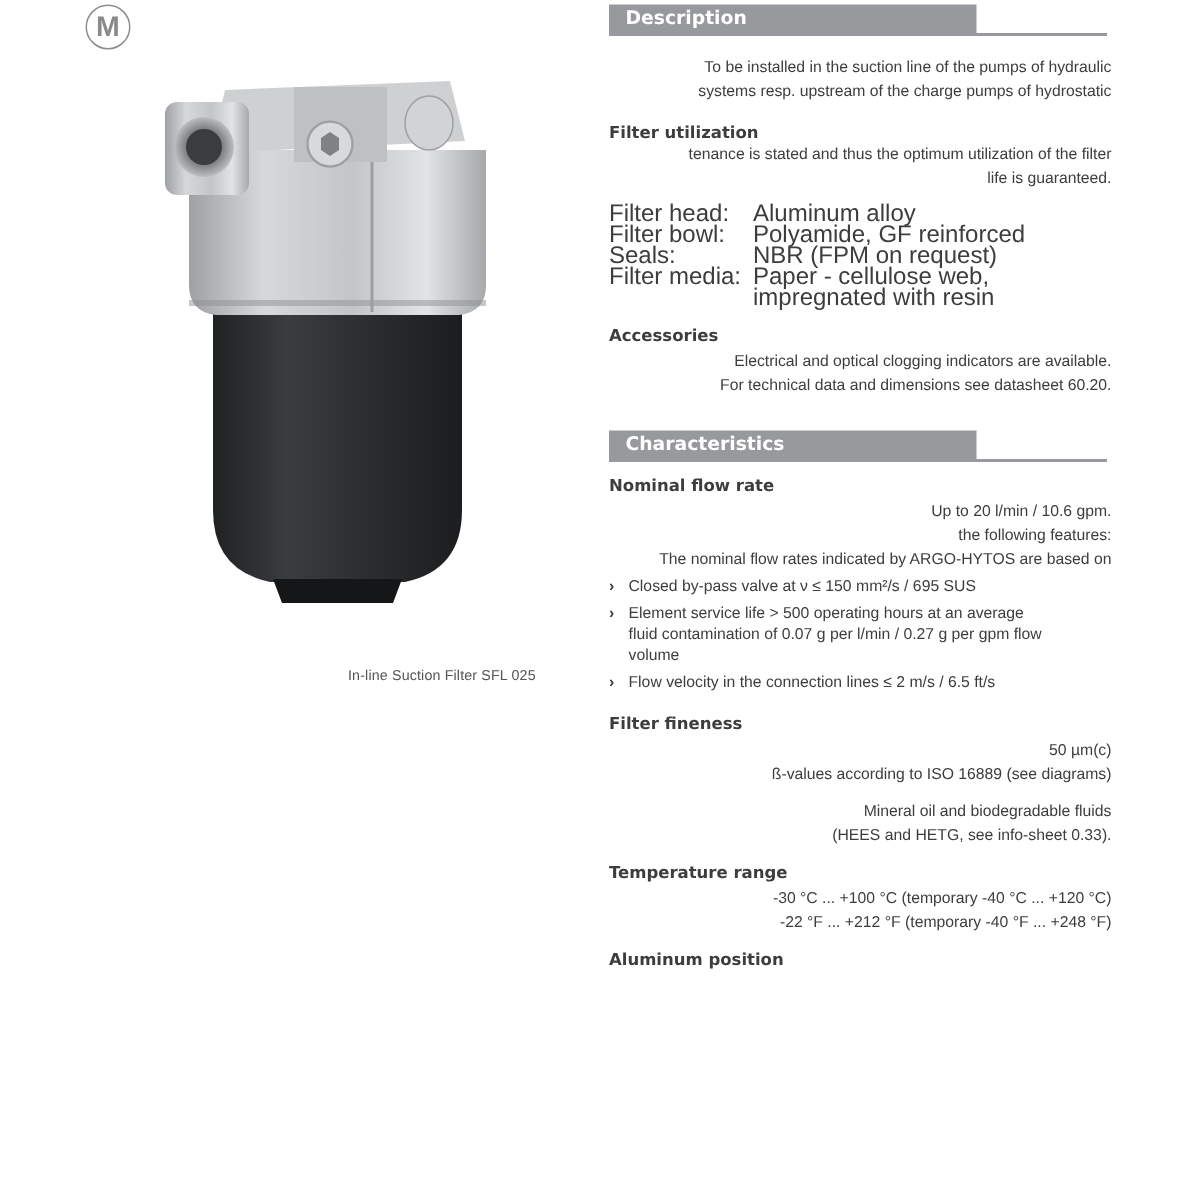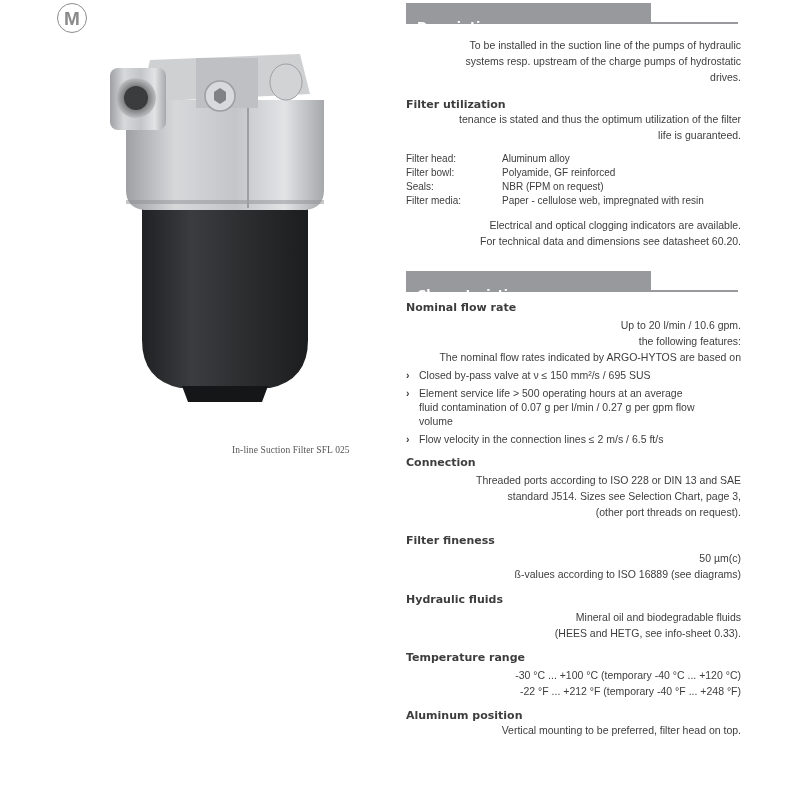--- a/index.html
+++ b/index.html
@@ -10,40 +10,40 @@
     .logo { position: absolute; left: 57px; top: 3px; width: 30px; height: 30px;
             border: 1.5px solid #8c8c8c; border-radius: 50%; box-sizing: border-box;
             display: flex; align-items: center; justify-content: center; }
     .logo span { font-family: "Liberation Sans", sans-serif; font-weight: bold;
                  font-size: 19px; color: #8a8a8a; line-height: 1; }
 
     .product { position: absolute; left: 110px; top: 40px; width: 230px; height: 390px; }
     .product svg { width: 100%; height: 100%; display: block; }
 
     .caption { position: absolute; left: 232px; top: 445px; font-size: 9.5px;
-               color: #555; font-family: Liberation Serif, serif; letter-spacing: 0.1px; }
+               color: #555; font-family: Liberation Sans, sans-serif; letter-spacing: 0.1px; }
 
     
     .col { position: absolute; left: 406px; top: 3px; width: 336px; }
     .sec-header { position: relative; height: 19px; margin-bottom: 0; }
     .sec-header .bar { position: absolute; left: 0; top: 0; width: 245px; height: 19px;
                        background: #98999c; }
     .sec-header .line { position: absolute; left: 0; top: 19px; width: 332px; height: 2px;
                         background: #98999c; }
-    .sec-header .title { position: absolute; left: 11px; top: 16px; color: #ffffff;
+    .sec-header .title { position: absolute; left: 11px; top: 1px; color: #ffffff;
                          font-weight: bold; font-size: 12.5px; font-family: "DejaVu Sans", sans-serif; }
 
     .h { font-weight: bold; font-size: 11px; color: #3d3d3d; margin: 0; line-height: 15px;
          font-family: "DejaVu Sans", sans-serif; }
     .p { font-size: 10.5px; line-height: 15px; margin: 1px; color: #3d3d3d;
          font-family: "Liberation Sans", sans-serif; text-align: right; }
     .block { margin-top: 12px; }
     .block .p { margin-top: 3px; }
 
-    .mat { display: grid; grid-template-columns: 96px 1fr; font-size: 10px; line-height: 14px;
+    .mat { display: grid; grid-template-columns: 96px 1fr; font-size: 16px; line-height: 14px;
            margin-top: 3px; font-family: "Liberation Sans", sans-serif; color: #3d3d3d; }
 
     ul.bul { list-style: none; margin: 3px 0 0 0; padding: 0; }
     ul.bul li { position: relative; padding-left: 13px; font-size: 10.5px; line-height: 14px;
                 margin-bottom: 4px; font-family: "Liberation Sans", sans-serif; color: #3d3d3d; }
     ul.bul li .chev { position: absolute; left: 0; top: 0; font-weight: bold; }
   </style>
 </head>
 <body>
 
@@ -102,21 +102,20 @@
 
   <div class="sec-header">
     <div class="bar"></div>
     <div class="line"></div>
     <div class="title">Description</div>
   </div>
 
   <div class="block" style="margin-top:16px">
     <p class="p" style="margin-top:3px">To be installed in the suction line of the pumps of hydraulic</p>
     <p class="p" style="margin-top:0">systems resp. upstream of the charge pumps of hydrostatic</p>
-    <p class="p" style="margin-top:0">drives.</p>
   </div>
 
   <div class="block">
     <p class="h">Filter utilization</p>
     <p class="p" style="margin-top:0">tenance is stated and thus the optimum utilization of the filter</p>
     <p class="p" style="margin-top:0">life is guaranteed.</p>
   </div>
 
   <div class="block" style="margin-top:9px">
     <div class="mat">
@@ -125,20 +124,21 @@
       <span>Filter bowl:</span>
       <span>Polyamide, GF reinforced</span>
       <span>Seals:</span>
       <span>NBR (FPM on request)</span>
       <span>Filter media:</span>
       <span>Paper - cellulose web, impregnated with resin</span>
     </div>
   </div>
 
   <div class="block" style="margin-top:10px">
+    <p class="h">Accessories</p>
     <p class="p">Electrical and optical clogging indicators are available.</p>
     <p class="p" style="margin-top:0">For technical data and dimensions see datasheet 60.20.</p>
   </div>
 
   <div class="sec-header" style="margin-top:22px">
     <div class="bar"></div>
     <div class="line"></div>
     <div class="title">Characteristics</div>
   </div>
 
@@ -158,43 +158,35 @@
         <span>fluid contamination of 0.07 g per l/min / 0.27 g per gpm flow</span><br>
         <span>volume</span>
       </li>
       <li>
         <span class="chev">›</span>
         <span>Flow velocity in the connection lines ≤ 2 m/s / 6.5 ft/s</span>
       </li>
     </ul>
   </div>
 
-  <div class="block" style="margin-top:9px">
-    <p class="h">Connection</p>
-    <p class="p">Threaded ports according to ISO 228 or DIN 13 and SAE</p>
-    <p class="p" style="margin-top:0">standard J514. Sizes see Selection Chart, page 3,</p>
-    <p class="p" style="margin-top:0">(other port threads on request).</p>
-  </div>
 
   <div class="block" style="margin-top:13px">
     <p class="h">Filter fineness</p>
     <p class="p">50 µm(c)</p>
     <p class="p" style="margin-top:0">ß-values according to ISO 16889 (see diagrams)</p>
   </div>
 
   <div class="block" style="margin-top:10px">
-    <p class="h">Hydraulic fluids</p>
     <p class="p">Mineral oil and biodegradable fluids</p>
     <p class="p" style="margin-top:0">(HEES and HETG, see info-sheet 0.33).</p>
   </div>
 
   <div class="block" style="margin-top:9px">
     <p class="h">Temperature range</p>
     <p class="p">-30 °C ... +100 °C (temporary -40 °C ... +120 °C)</p>
     <p class="p" style="margin-top:0">-22 °F ...  +212 °F (temporary -40 °F ... +248 °F)</p>
   </div>
 
   <div class="block" style="margin-top:9px">
     <p class="h">Aluminum position</p>
-    <p class="p" style="margin-top:0">Vertical mounting to be preferred, filter head on top.</p>
   </div>
 
 </div>
 
 </body></html>

